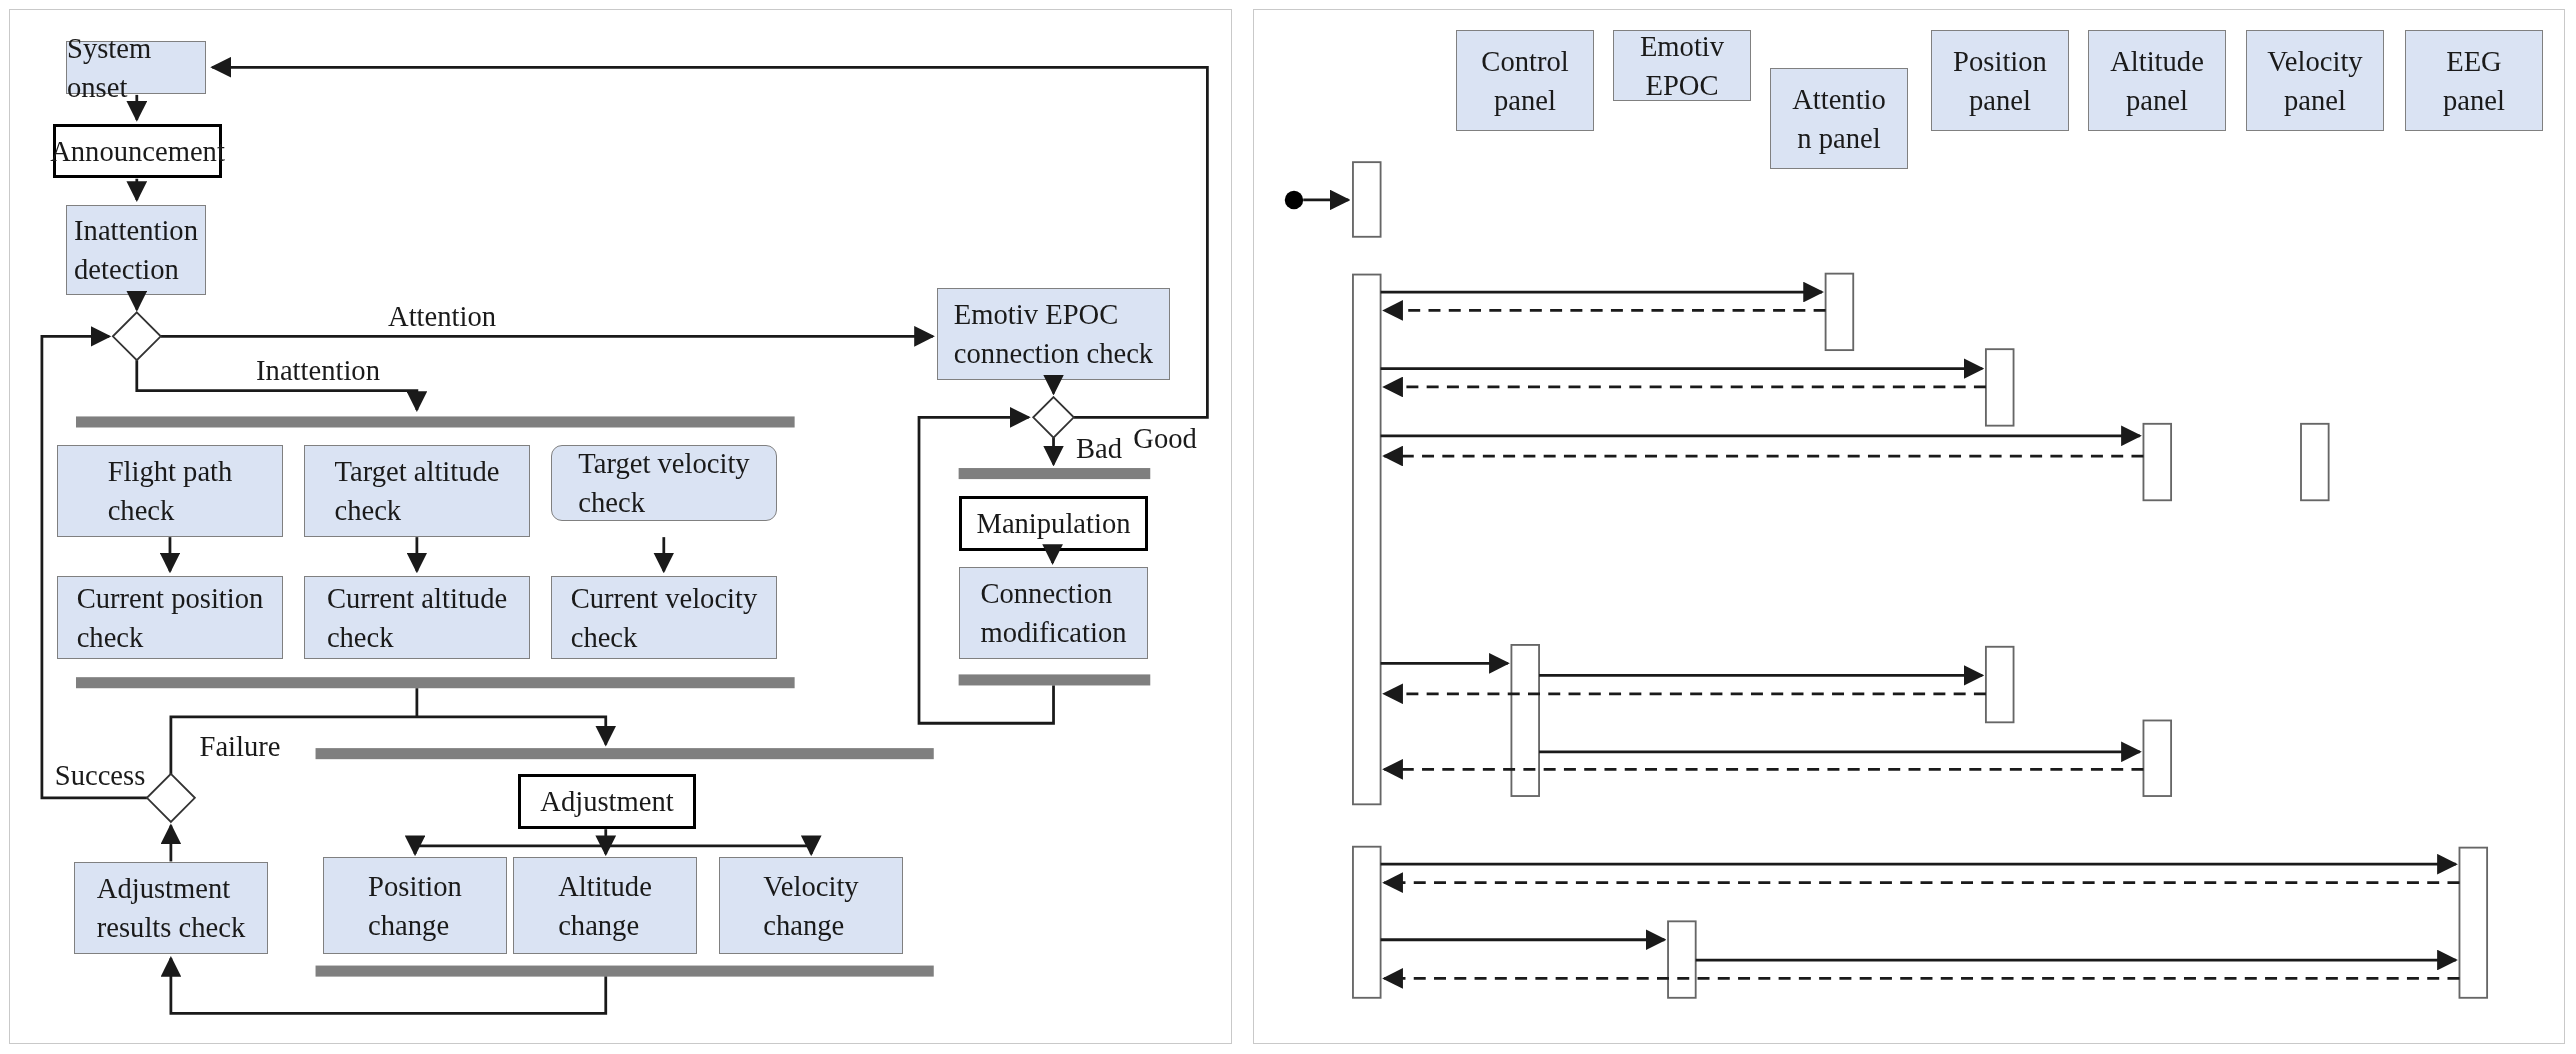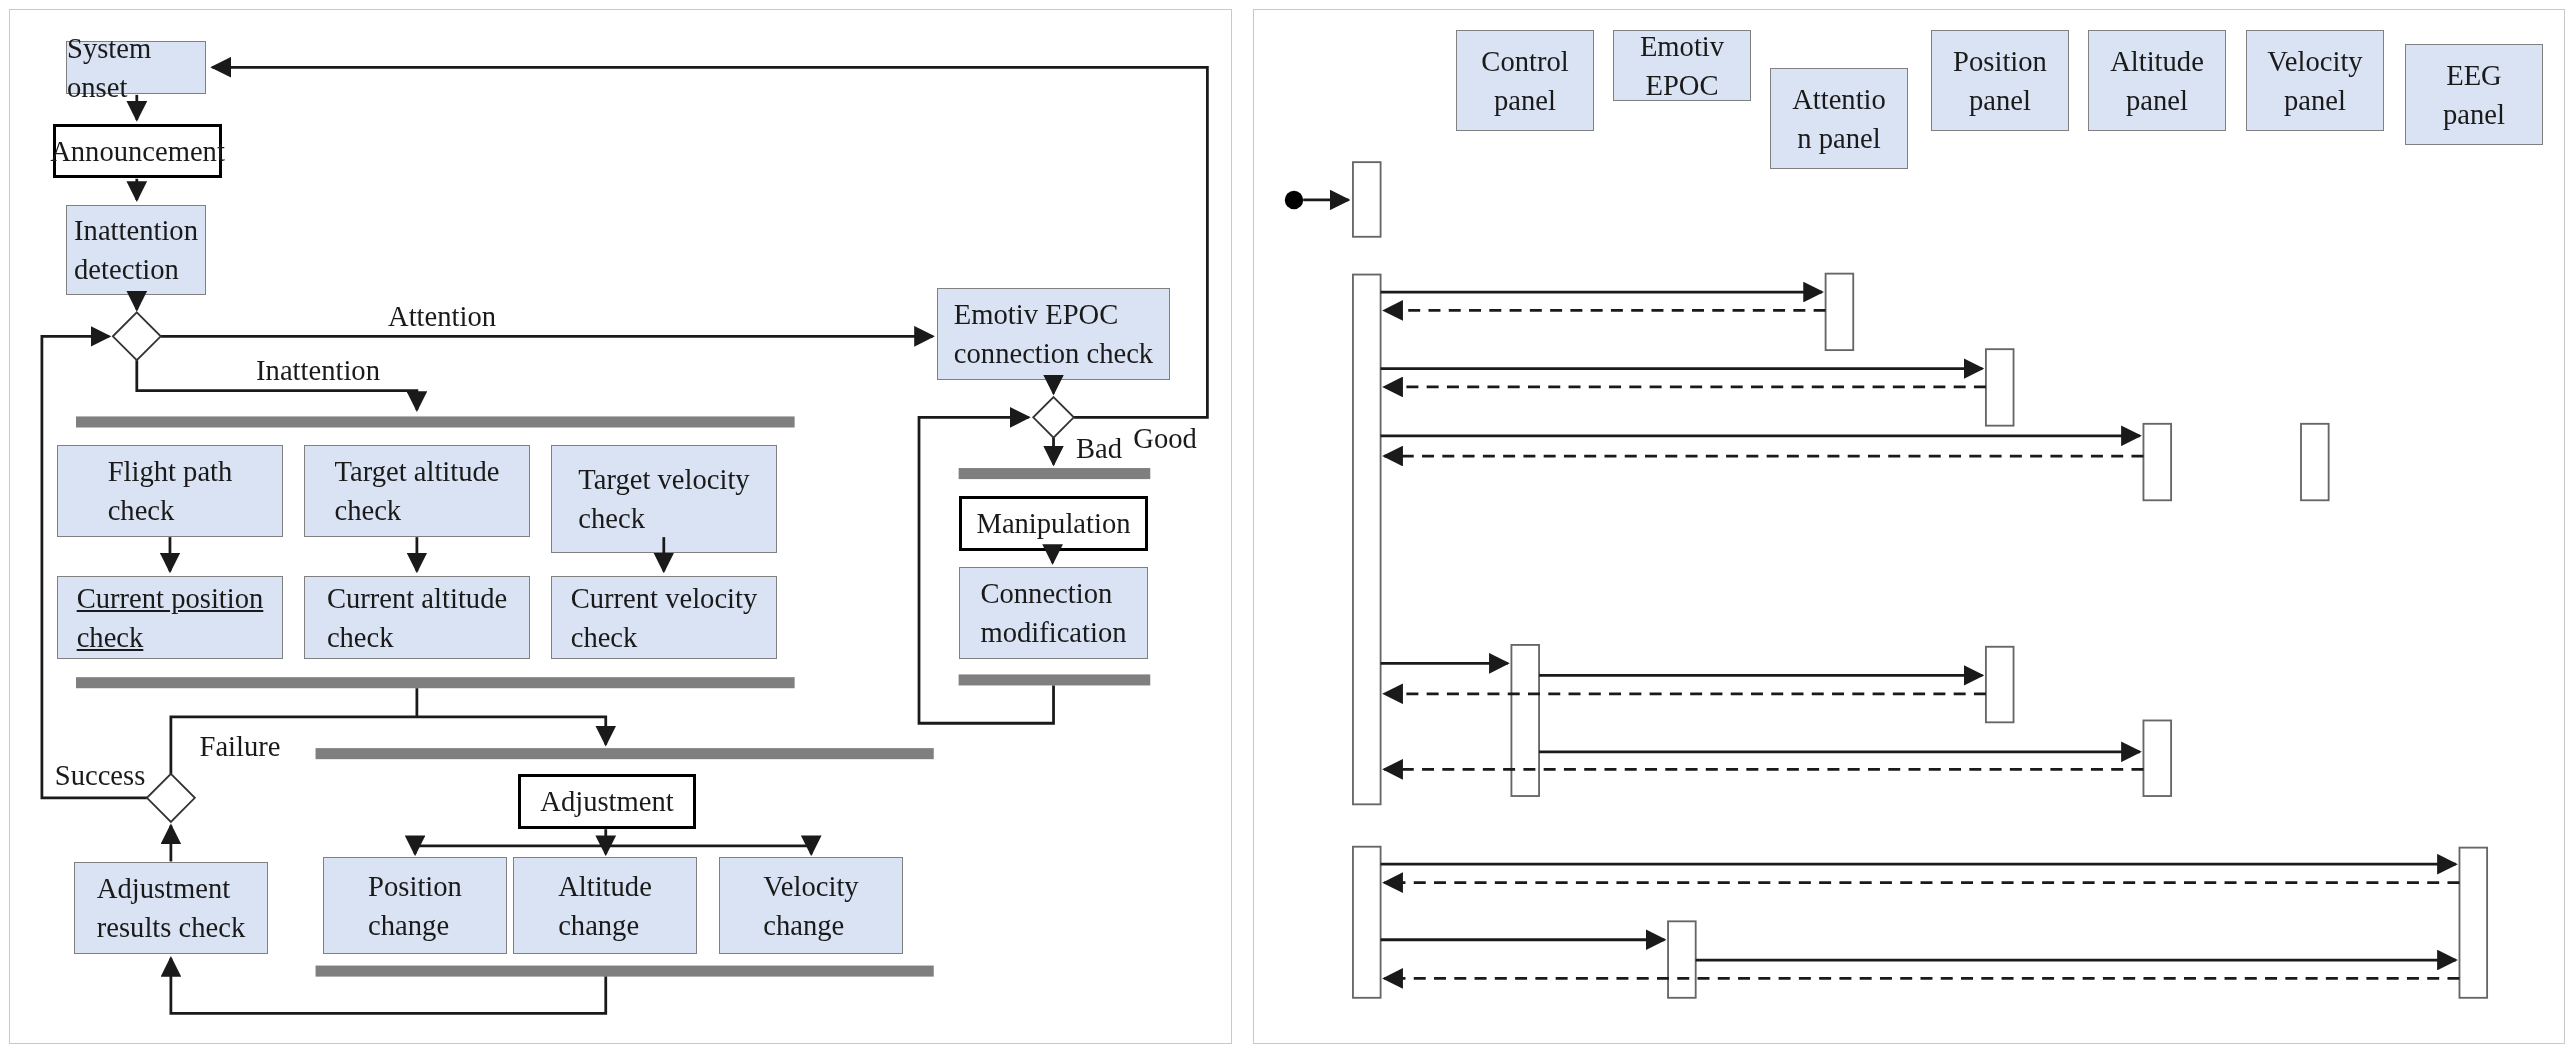--- a/index.html
+++ b/index.html
@@ -52,24 +52,24 @@
 
   <div class="node" style="left:66px;top:41px;width:140px;height:53px;">System onset</div>
   <div class="node bold" style="left:53px;top:124px;width:169px;height:54px;">Announcement</div>
   <div class="node" style="left:66px;top:205px;width:140px;height:90px;">Inattention
 detection</div>
 
   <div class="node" style="left:57px;top:445px;width:226px;height:92px;">Flight path
 check</div>
   <div class="node" style="left:304px;top:445px;width:226px;height:92px;">Target altitude
 check</div>
-  <div class="node" style="left:551px;top:445px;width:226px;height:108px;">Target velocity
-check</div>
-
-  <div class="node" style="left:57px;top:576px;width:226px;height:83px;text-decoration:underline;">Current position
+  <div class="node" style="left:551px;top:445px;width:226px;height:76px;border-radius:11px;">Target velocity
+check</div>
+
+  <div class="node" style="left:57px;top:576px;width:226px;height:83px;">Current position
 check</div>
   <div class="node" style="left:304px;top:576px;width:226px;height:83px;">Current  altitude
 check</div>
   <div class="node" style="left:551px;top:576px;width:226px;height:83px;">Current velocity
 check</div>
 
   <div class="node" style="left:937px;top:288px;width:233px;height:92px;">Emotiv EPOC
 connection check</div>
   <div class="node bold" style="left:959px;top:496px;width:189px;height:55px;">Manipulation</div>
   <div class="node" style="left:959px;top:567px;width:189px;height:92px;">Connection
@@ -97,21 +97,21 @@
   <div class="lifeline-head" style="left:1613px;top:30px;width:138px;height:71px;">Emotiv
 EPOC</div>
   <div class="lifeline-head" style="left:1770px;top:30px;width:138px;height:101px;margin-top:38px;">Attentio
 n panel</div>
   <div class="lifeline-head" style="left:1931px;top:30px;width:138px;height:101px;">Position
 panel</div>
   <div class="lifeline-head" style="left:2088px;top:30px;width:138px;height:101px;">Altitude
 panel</div>
   <div class="lifeline-head" style="left:2246px;top:30px;width:138px;height:101px;">Velocity
 panel</div>
-  <div class="lifeline-head" style="left:2405px;top:30px;width:138px;height:101px;margin-top:14px;">EEG
+  <div class="lifeline-head" style="left:2405px;top:30px;width:138px;height:101px;">EEG
 panel</div>
 
   <svg class="wires" width="2576" height="1054" viewBox="0 0 2795 1144">
     <defs>
       <marker id="ah" viewBox="0 0 10 10" refX="9" refY="5" markerWidth="7.5" markerHeight="7.5" orient="auto-start-reverse">
         <path d="M0 0 L10 5 L0 10 z" fill="#1a1a1a"></path>
       </marker>
     </defs>
 
     <g>

